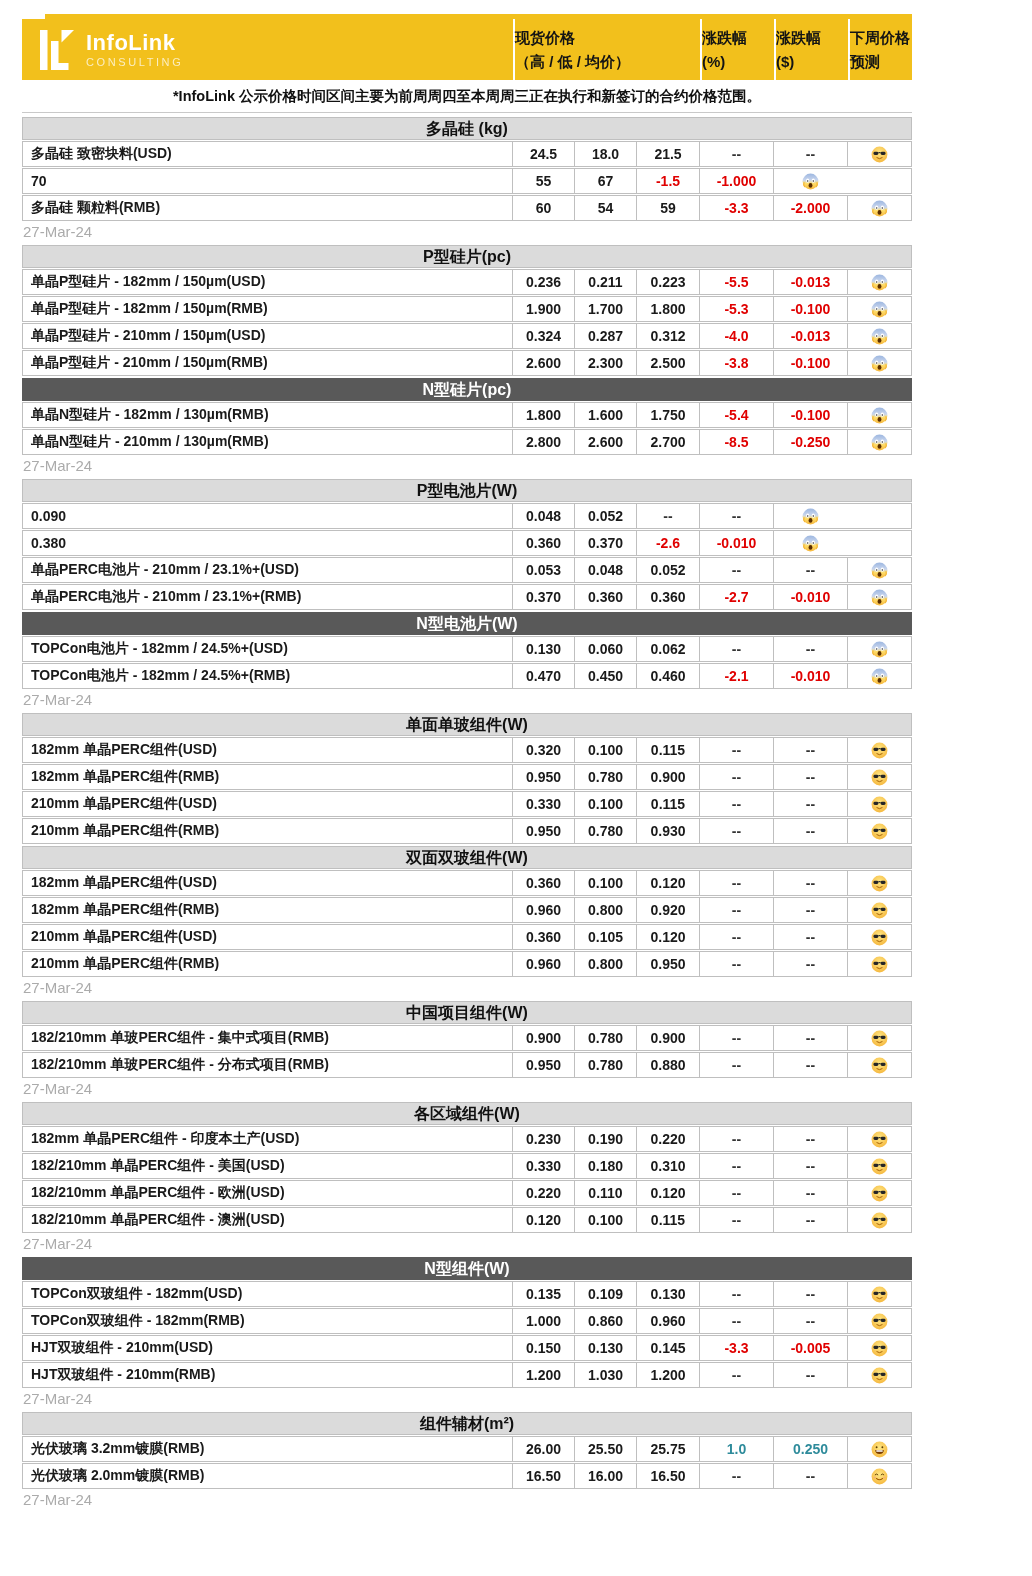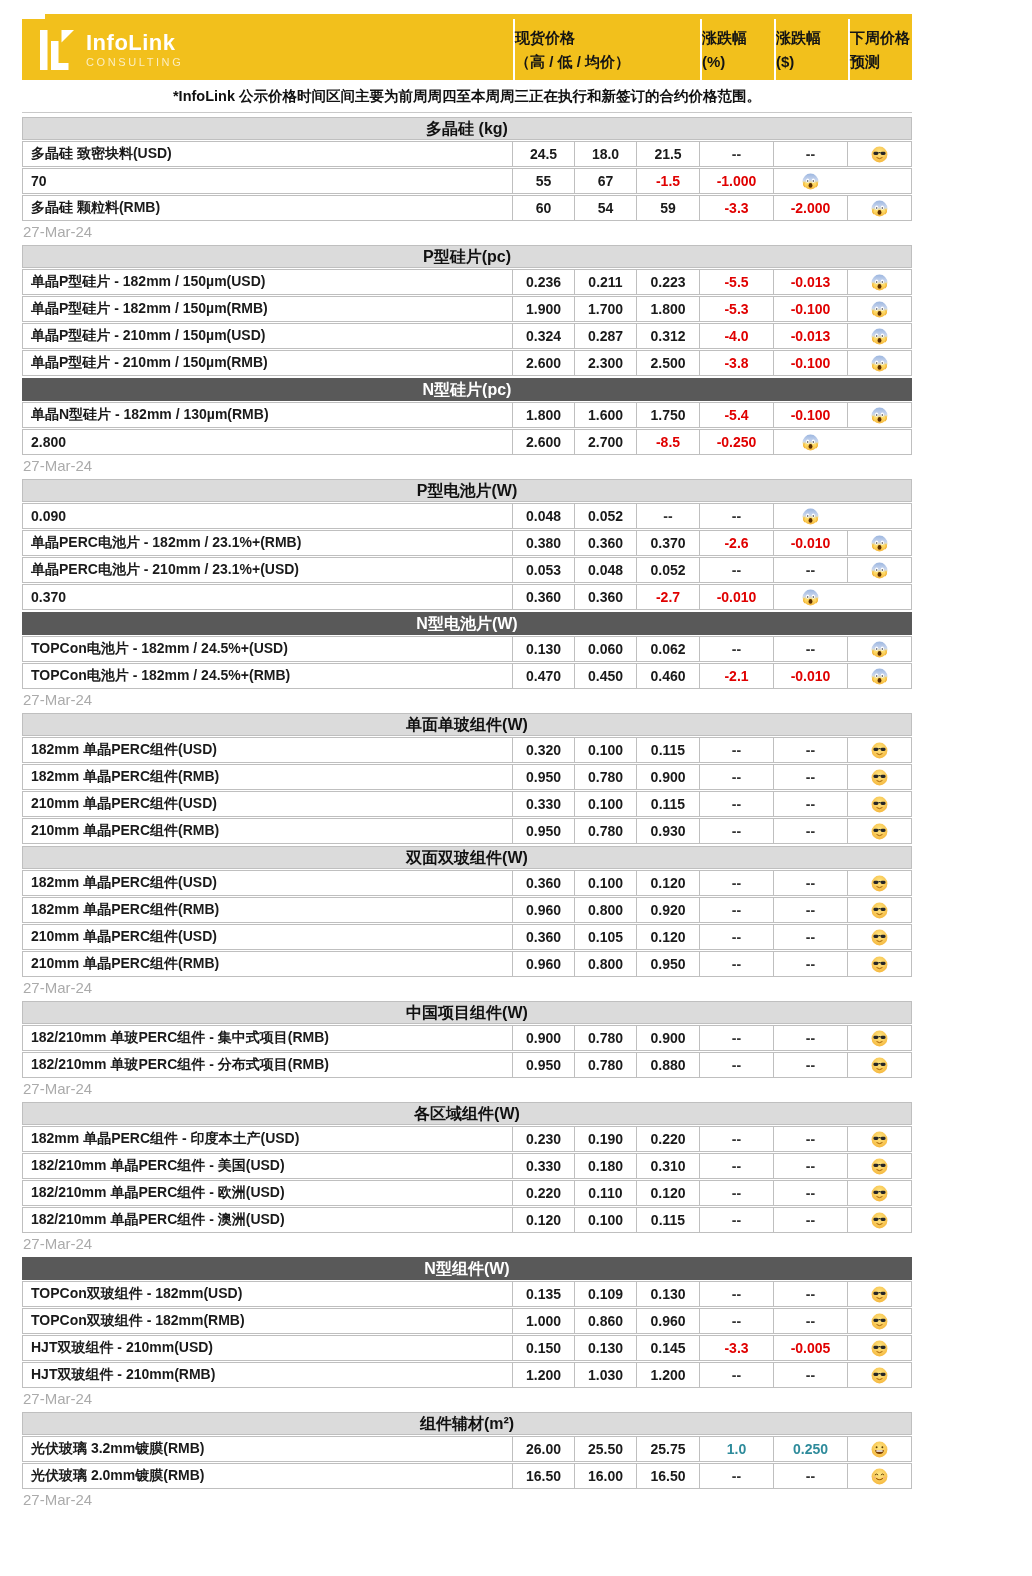--- a/index.html
+++ b/index.html
@@ -264,20 +264,21 @@
                 <ellipse cx="13.3" cy="9" rx="1.9" ry="2.5" fill="#fff"></ellipse>
                 <circle cx="6.7" cy="9.5" r="0.9" fill="#333"></circle>
                 <circle cx="13.3" cy="9.5" r="0.9" fill="#333"></circle>
                 <ellipse cx="10" cy="14.6" rx="2.3" ry="2.7" fill="#5B2E00"></ellipse>
                 <path d="M2.4 11.5 q-1.1 2.6 0.7 4.6 M17.6 11.5 q1.1 2.6 -0.7 4.6" stroke="#F2B63C" stroke-width="1.5" fill="none" stroke-linecap="round"></path>
               </svg>
             </span>
           </div>
         </div>
         <div class="row">
+          <div class="name">单晶N型硅片 - 210mm / 130µm(RMB)</div>
           <div class="num">2.800</div>
           <div class="num">2.600</div>
           <div class="num">2.700</div>
           <div class="num down">-8.5</div>
           <div class="num down">-0.250</div>
           <div class="emoji-cell">
             <span class="emoji">
               <svg viewBox="0 0 20 20">
                 <circle cx="10" cy="10" r="9.3" fill="url(#gs)"></circle>
                 <ellipse cx="6.7" cy="9" rx="1.9" ry="2.5" fill="#fff"></ellipse>
@@ -306,21 +307,20 @@
                 <ellipse cx="13.3" cy="9" rx="1.9" ry="2.5" fill="#fff"></ellipse>
                 <circle cx="6.7" cy="9.5" r="0.9" fill="#333"></circle>
                 <circle cx="13.3" cy="9.5" r="0.9" fill="#333"></circle>
                 <ellipse cx="10" cy="14.6" rx="2.3" ry="2.7" fill="#5B2E00"></ellipse>
                 <path d="M2.4 11.5 q-1.1 2.6 0.7 4.6 M17.6 11.5 q1.1 2.6 -0.7 4.6" stroke="#F2B63C" stroke-width="1.5" fill="none" stroke-linecap="round"></path>
               </svg>
             </span>
           </div>
         </div>
         <div class="row">
-          <div class="name">单晶PERC电池片 - 182mm / 23.1%+(RMB)</div>
           <div class="num">0.380</div>
           <div class="num">0.360</div>
           <div class="num">0.370</div>
           <div class="num down">-2.6</div>
           <div class="num down">-0.010</div>
           <div class="emoji-cell">
             <span class="emoji">
               <svg viewBox="0 0 20 20">
                 <circle cx="10" cy="10" r="9.3" fill="url(#gs)"></circle>
                 <ellipse cx="6.7" cy="9" rx="1.9" ry="2.5" fill="#fff"></ellipse>
@@ -348,20 +348,21 @@
                 <ellipse cx="13.3" cy="9" rx="1.9" ry="2.5" fill="#fff"></ellipse>
                 <circle cx="6.7" cy="9.5" r="0.9" fill="#333"></circle>
                 <circle cx="13.3" cy="9.5" r="0.9" fill="#333"></circle>
                 <ellipse cx="10" cy="14.6" rx="2.3" ry="2.7" fill="#5B2E00"></ellipse>
                 <path d="M2.4 11.5 q-1.1 2.6 0.7 4.6 M17.6 11.5 q1.1 2.6 -0.7 4.6" stroke="#F2B63C" stroke-width="1.5" fill="none" stroke-linecap="round"></path>
               </svg>
             </span>
           </div>
         </div>
         <div class="row">
+          <div class="name">单晶PERC电池片 - 210mm / 23.1%+(RMB)</div>
           <div class="num">0.370</div>
           <div class="num">0.360</div>
           <div class="num">0.360</div>
           <div class="num down">-2.7</div>
           <div class="num down">-0.010</div>
           <div class="emoji-cell">
             <span class="emoji">
               <svg viewBox="0 0 20 20">
                 <circle cx="10" cy="10" r="9.3" fill="url(#gs)"></circle>
                 <ellipse cx="6.7" cy="9" rx="1.9" ry="2.5" fill="#fff"></ellipse>

